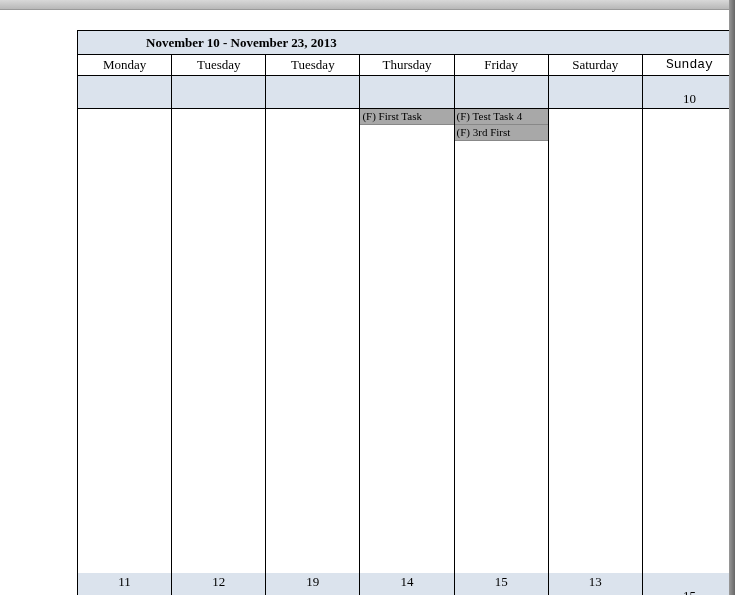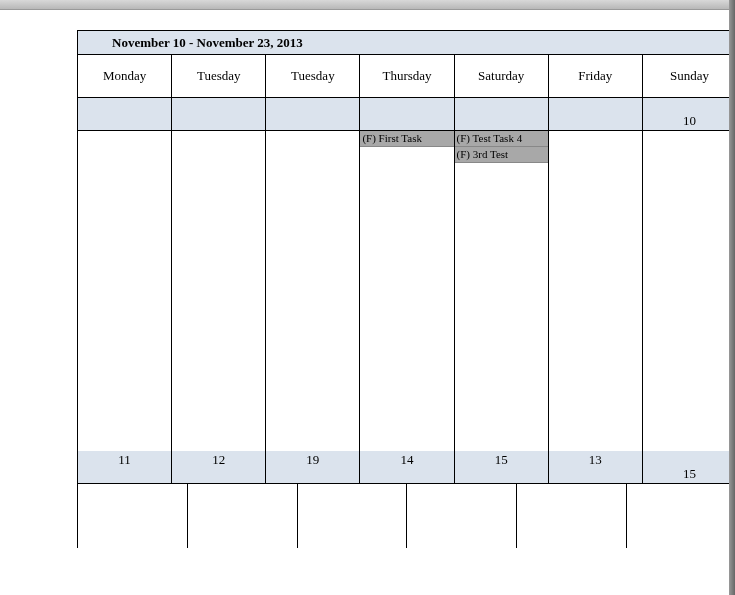--- a/index.html
+++ b/index.html
@@ -45,41 +45,42 @@
       border: 1.5px solid #000;
       border-bottom: none;
     }
 
     .title-bar {
       background: #dbe3ed;
       border-bottom: 1.5px solid #000;
       height: 24px;
       display: flex;
       align-items: center;
-      padding-left: 34px;
+      padding-left: 68px;
       font-weight: bold;
       font-size: 13px;
     }
 
     .header-row {
       display: flex;
       border-bottom: 1.5px solid #000;
       background: #ffffff;
     }
 
     .header-cell {
       flex: 1;
       text-align: center;
       font-size: 13px;
-      padding: 13px 0;
+      padding: 2px 0;
       border-right: 1px solid #000;
     }
 
     .header-cell:last-child {
       border-right: none;
+      font-family: Liberation Mono, monospace;
     }
 
     .date-row {
       display: flex;
       background: #dbe3ed;
       border-bottom: 1px solid #000;
     }
 
     .date-cell {
       flex: 1;
@@ -90,21 +91,21 @@
       min-height: 18px;
     }
 
     .date-cell:last-child {
       border-right: none;
       margin-top: 14px;
     }
 
     .body-row {
       display: flex;
-      height: 320px;
+      height: 464px;
     }
 
     .body-cell {
       flex: 1;
       border-right: 1px solid #000;
       position: relative;
     }
 
     .body-cell:last-child {
       border-right: none;
@@ -137,22 +138,22 @@
 
     <div class="title-bar">
       <span>November 10 - November 23, 2013</span>
     </div>
 
     <div class="header-row">
       <div class="header-cell">Monday</div>
       <div class="header-cell">Tuesday</div>
       <div class="header-cell">Tuesday</div>
       <div class="header-cell">Thursday</div>
+      <div class="header-cell">Friday</div>
       <div class="header-cell">Saturday</div>
-      <div class="header-cell">Friday</div>
       <div class="header-cell">Sunday</div>
     </div>
 
     <div class="date-row">
       <div class="date-cell"></div>
       <div class="date-cell"></div>
       <div class="date-cell"></div>
       <div class="date-cell"></div>
       <div class="date-cell"></div>
       <div class="date-cell"></div>
@@ -161,21 +162,21 @@
 
     <div class="body-row">
       <div class="body-cell"></div>
       <div class="body-cell"></div>
       <div class="body-cell"></div>
       <div class="body-cell">
         <div class="task">(F) First Task</div>
       </div>
       <div class="body-cell">
         <div class="task">(F) Test Task 4</div>
-        <div class="task">(F) 3rd Test</div>
+        <div class="task">(F) 3rd First</div>
       </div>
       <div class="body-cell"></div>
       <div class="body-cell"></div>
     </div>
 
     <div class="date-row">
       <div class="date-cell">11</div>
       <div class="date-cell">12</div>
       <div class="date-cell">19</div>
       <div class="date-cell">14</div>

